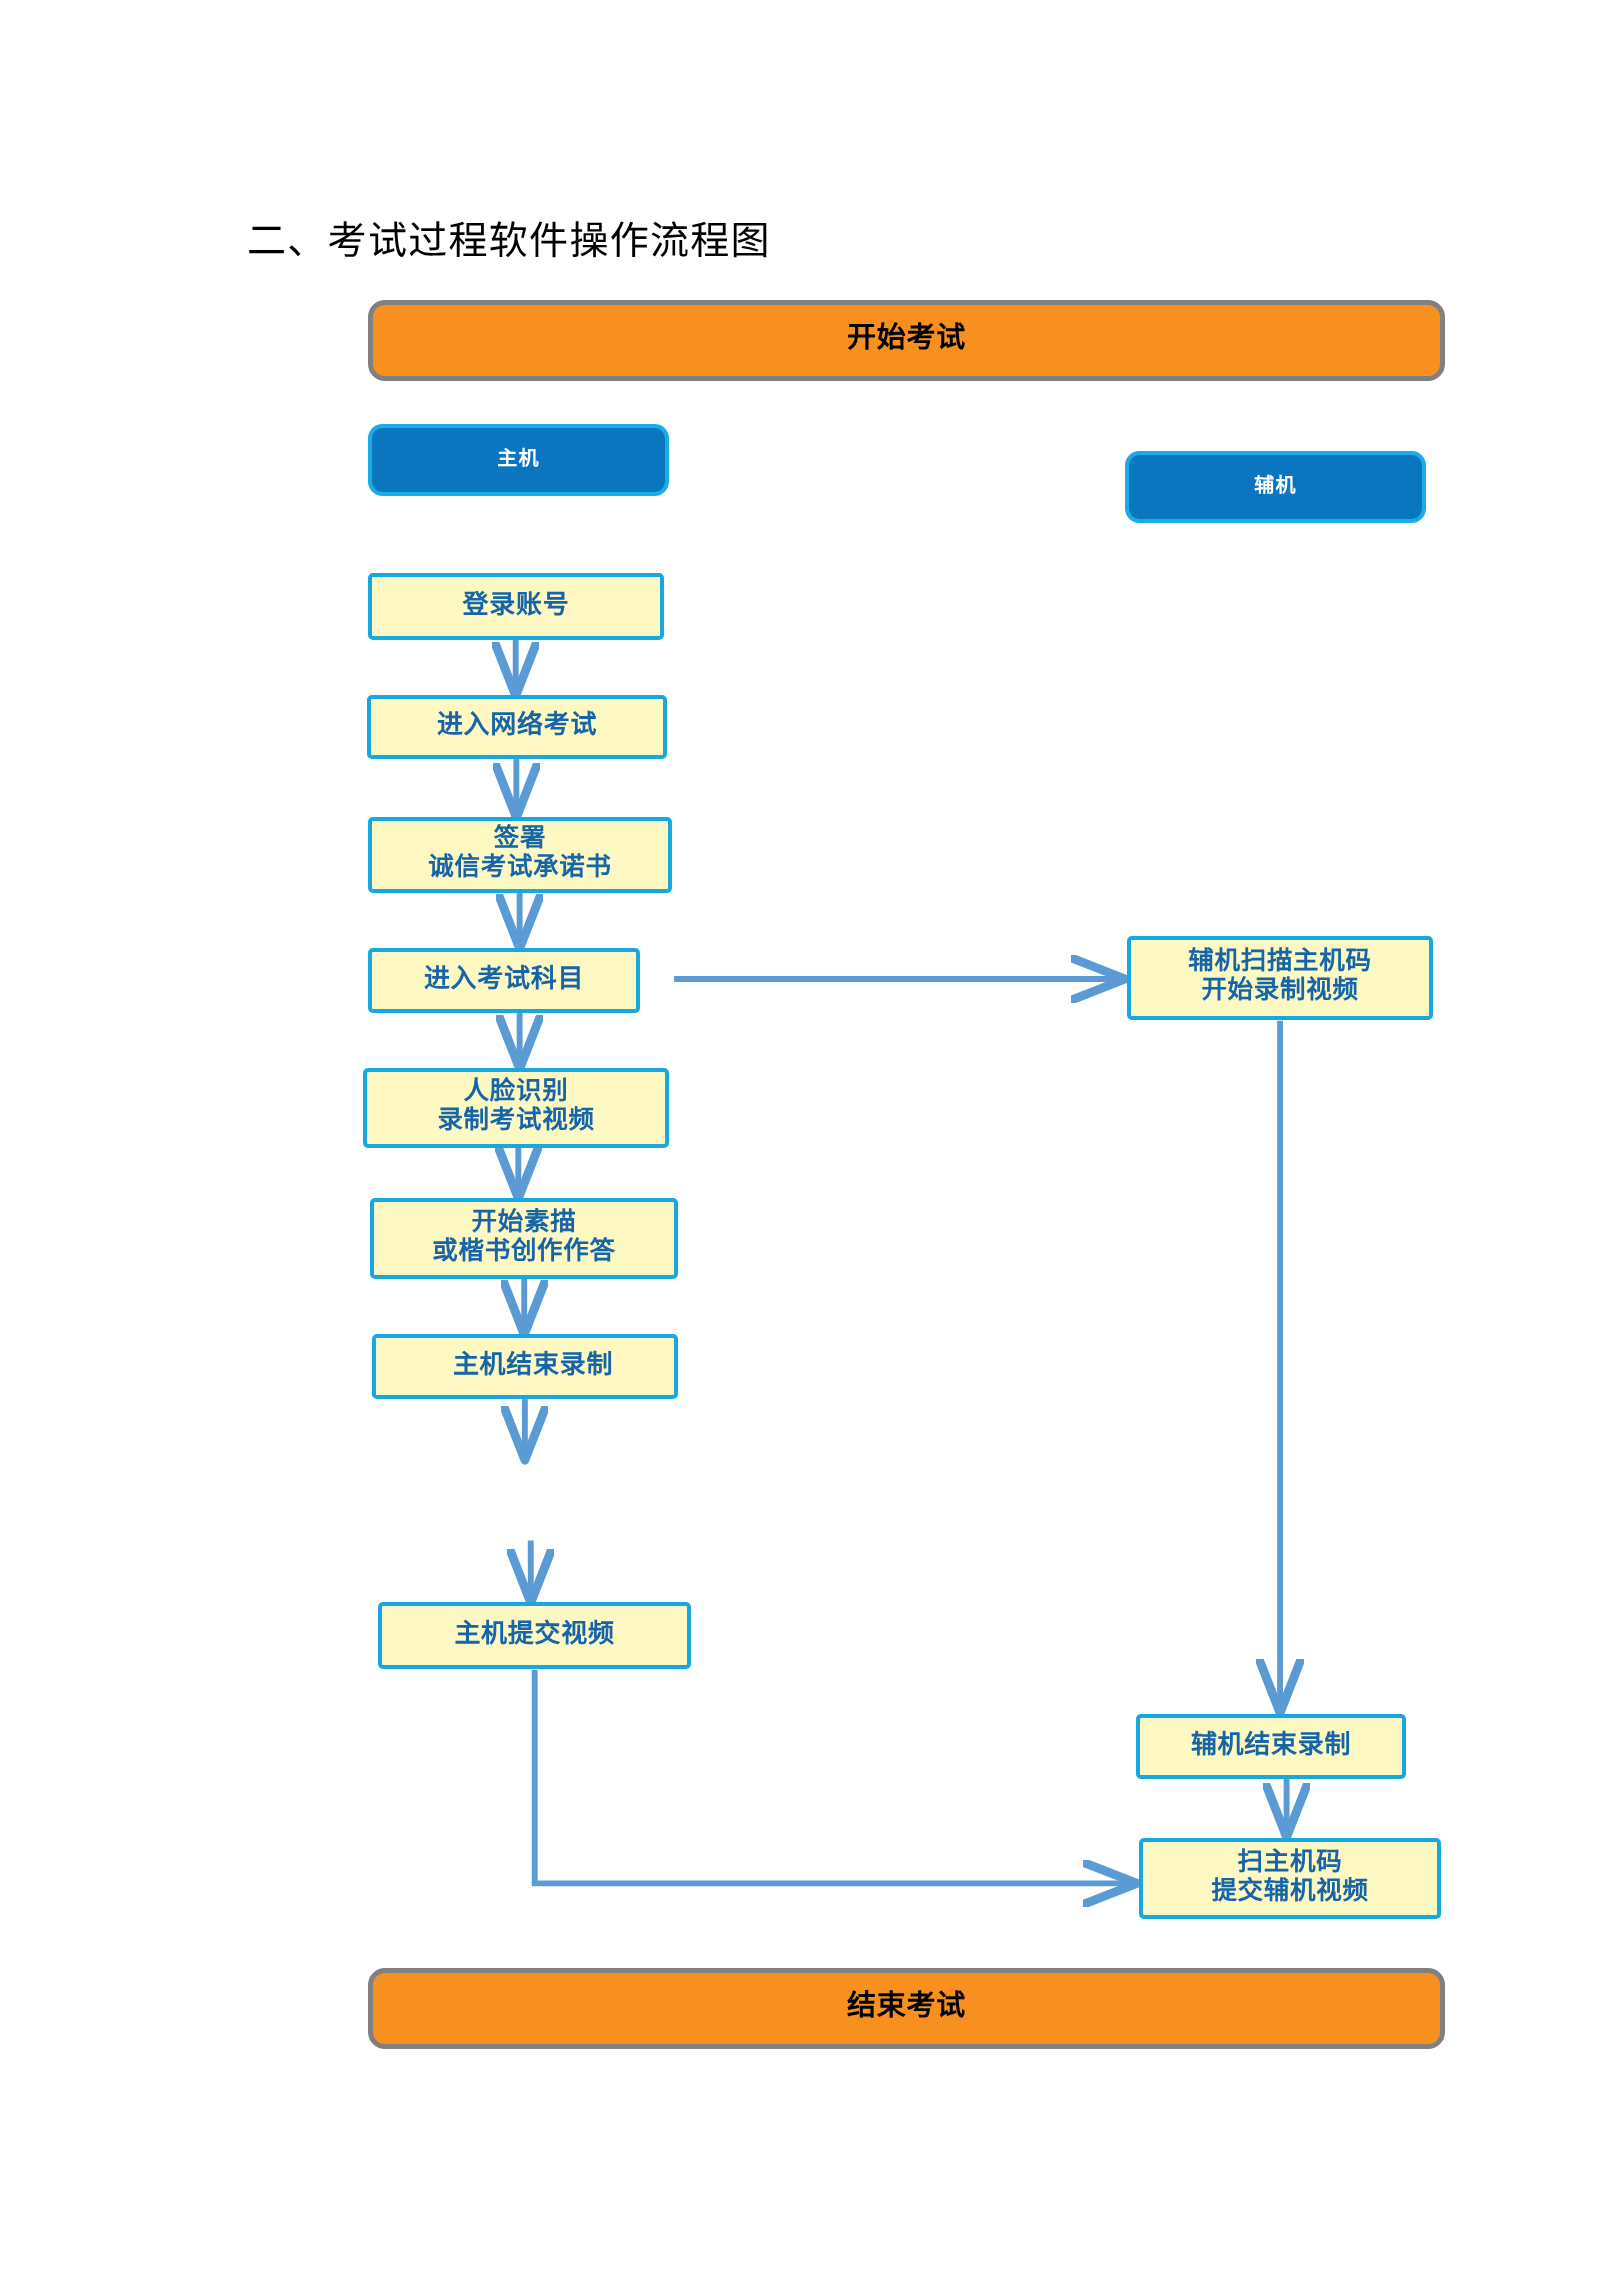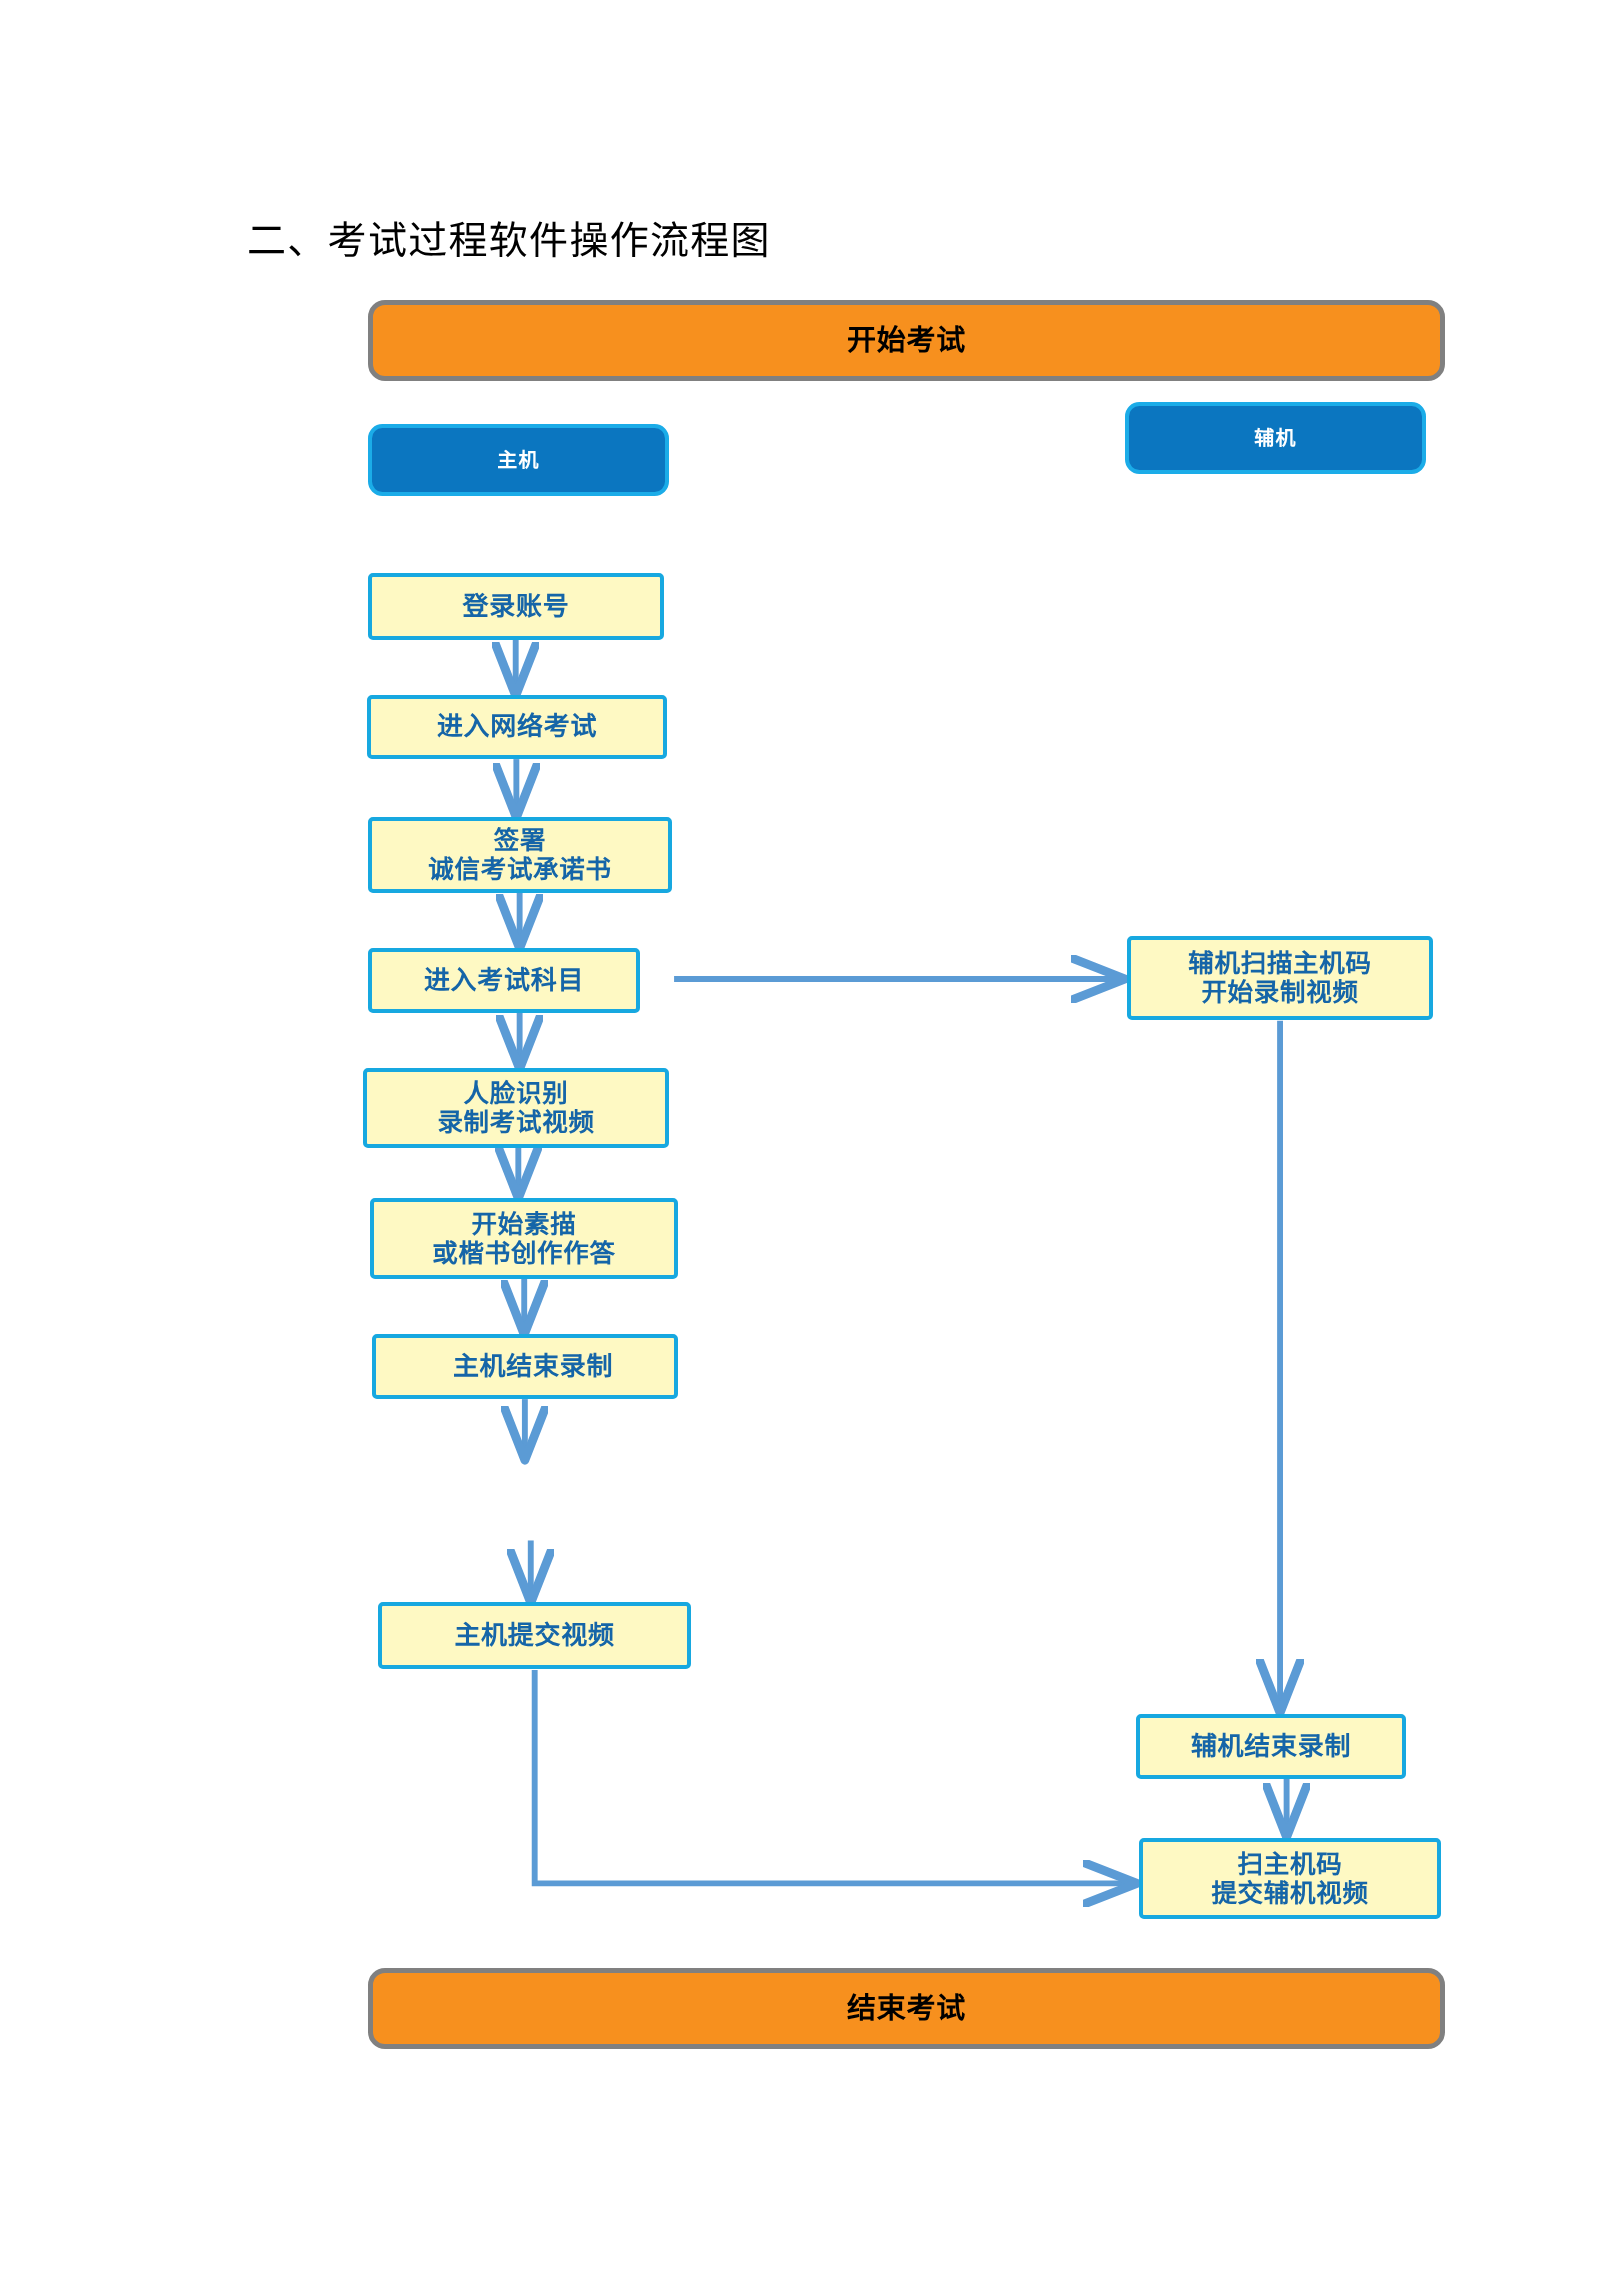--- a/index.html
+++ b/index.html
@@ -53,20 +53,21 @@
     position: absolute;
     box-sizing: border-box;
     display: flex;
     align-items: center;
     justify-content: center;
     text-align: center;
   }
   .node .label {
     line-height: 1.12;
     white-space: pre-line;
+    font-family: Liberation Mono, monospace;
   }
 
   
   .node.terminator {
     background: #F7901E;
     border: 5.9px solid #808080;
     border-radius: 17px;
     box-shadow: 0 0 0 0 rgba(0,0,0,0);
   }
   .node.terminator .label {
@@ -140,21 +141,21 @@
   </svg>
 
   <div class="node terminator" style="left:368px; top:300px; width:1077px; height:81px;">
     <span class="label">开始考试</span>
   </div>
 
   <div class="node lane" style="left:368px; top:424px; width:301px; height:72px;">
     <span class="label">主机</span>
   </div>
 
-  <div class="node lane" style="left:1125px; top:402px; width:301px; height:72px;">
+  <div class="node lane" style="left:1125px; top:451px; width:301px; height:72px;">
     <span class="label">辅机</span>
   </div>
 
   <div class="node process" style="left:368px; top:573px; width:296px; height:67px;">
     <span class="label">登录账号</span>
   </div>
 
   <div class="node process" style="left:367px; top:695px; width:300px; height:64px;">
     <span class="label">进入网络考试</span>
   </div>

